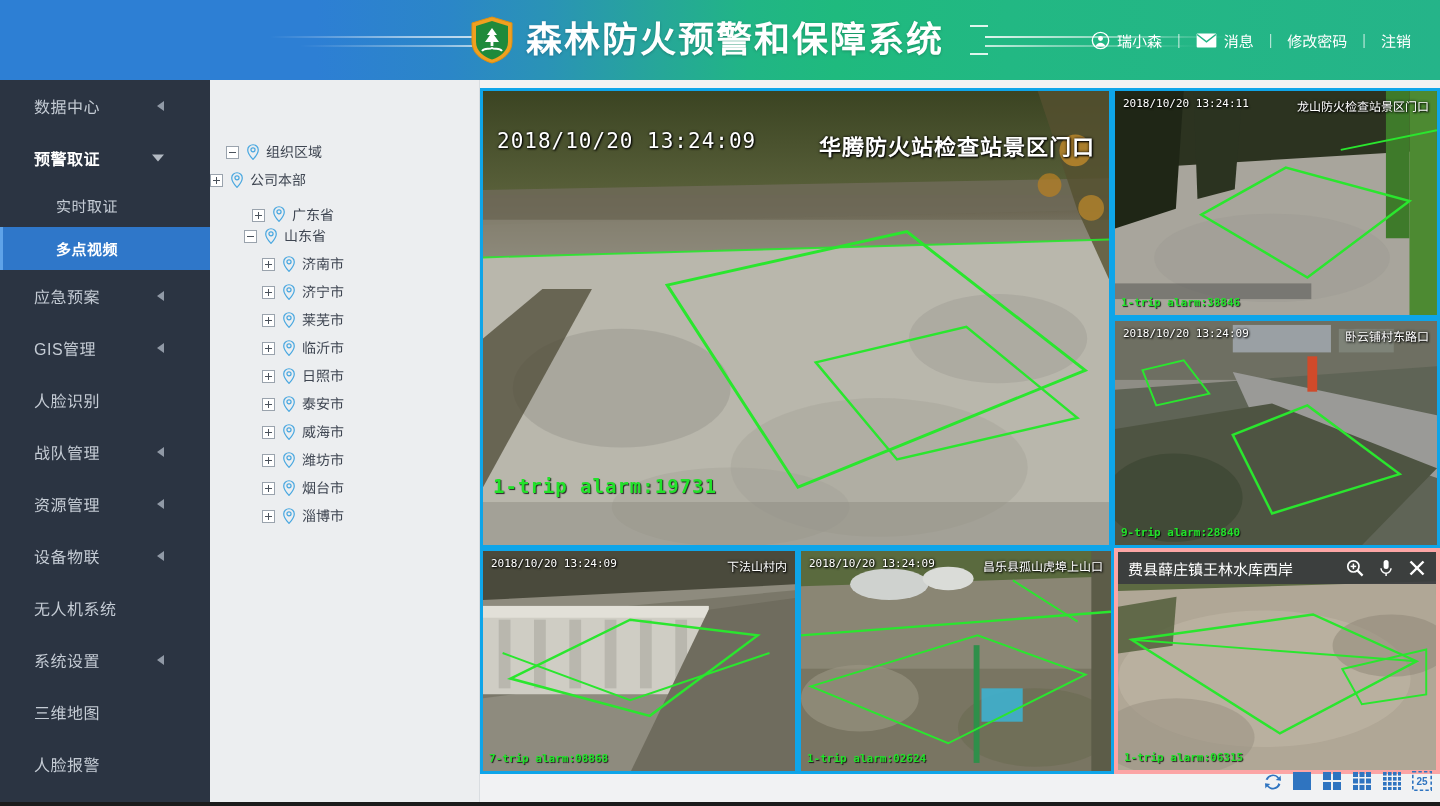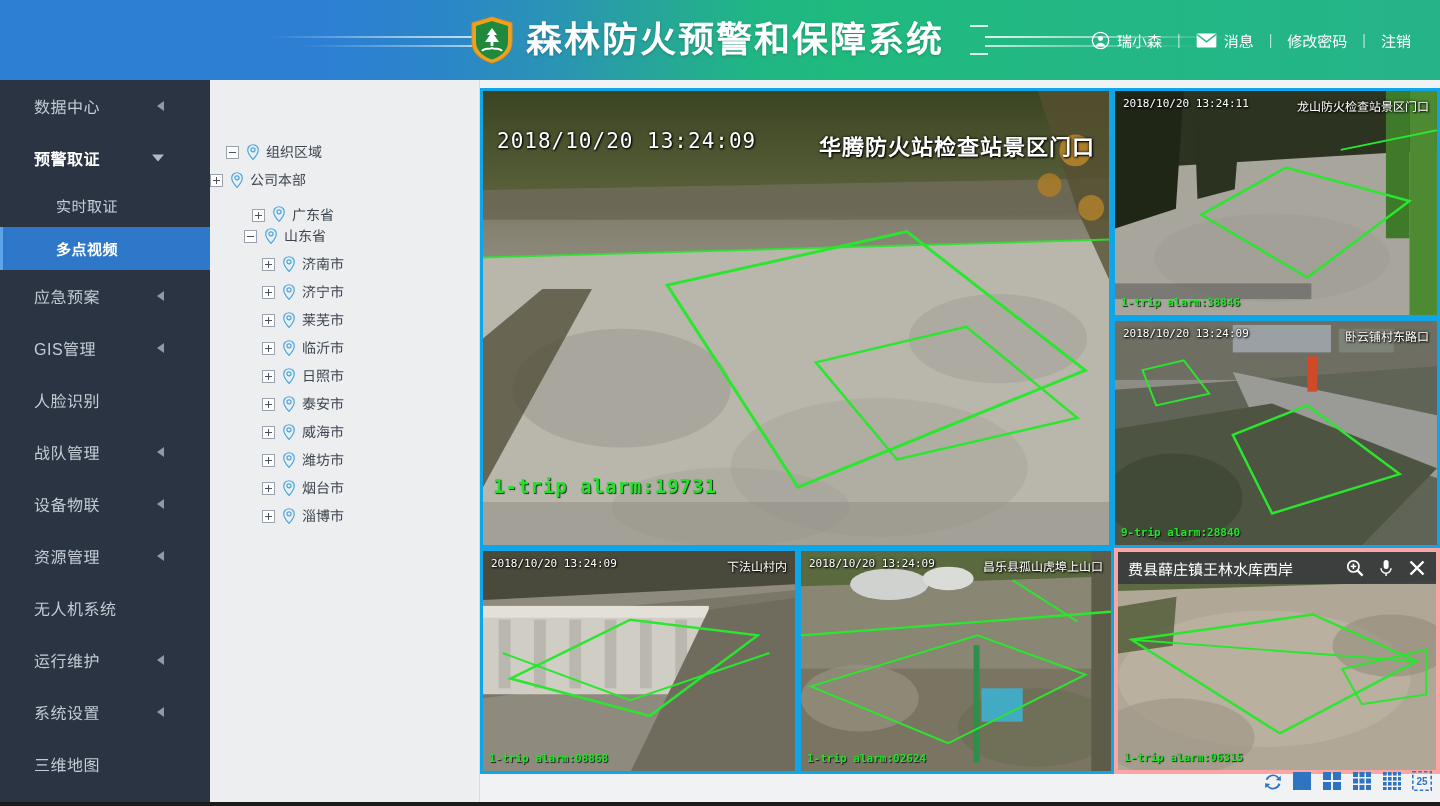--- a/index.html
+++ b/index.html
@@ -283,33 +283,29 @@
         <span class="mi-arrow arrow-left"></span>
       </div>
       <div class="menu-item">
         <span class="mi-label">人脸识别</span>
       </div>
       <div class="menu-item">
         <span class="mi-label">战队管理</span>
         <span class="mi-arrow arrow-left"></span>
       </div>
       <div class="menu-item">
+        <span class="mi-label">资源管理</span>
+        <span class="mi-arrow arrow-left"></span>
+      </div>
+      <div class="menu-item">
         <span class="mi-label">设备物联</span>
         <span class="mi-arrow arrow-left"></span>
       </div>
       <div class="menu-item">
-        <span class="mi-label">资源管理</span>
-        <span class="mi-arrow arrow-left"></span>
-      </div>
-      <div class="menu-item">
         <span class="mi-label">无人机系统</span>
-      </div>
-      <div class="menu-item">
-        <span class="mi-label">运行维护</span>
-        <span class="mi-arrow arrow-left"></span>
       </div>
       <div class="menu-item">
         <span class="mi-label">系统设置</span>
         <span class="mi-arrow arrow-left"></span>
       </div>
       <div class="menu-item">
         <span class="mi-label">三维地图</span>
       </div>
       <div class="menu-item">
         <span class="mi-label">人脸报警</span>
@@ -526,21 +522,21 @@
               <rect x="124" y="70" width="12" height="70"></rect>
             <rect x="160" y="70" width="12" height="70"></rect>
               <rect x="196" y="70" width="12" height="70"></rect>
           </g>
           <path d="M230 60 L318 48 L318 226 L150 226 Z" fill="#6f6c5e"></path>
           <polygon points="28,130 150,70 280,86 170,168" fill="none" stroke="#2ae62e" stroke-width="2.5"></polygon>
           <path d="M20 104 L150 152 L292 104" fill="none" stroke="#2ae62e" stroke-width="2"></path>
         </svg>
         <div class="osd-time">2018/10/20 13:24:09</div>
         <div class="osd-name">下法山村内</div>
-        <div class="osd-alarm">1-trip alarm:08868</div>
+        <div class="osd-alarm">7-trip alarm:08868</div>
       </div>
 
       <div class="vcell vcell-b2">
         <svg class="vscene" viewBox="0 0 316 226" preserveAspectRatio="none">
           <rect width="316" height="226" fill="#7b7a6a"></rect>
           <rect width="316" height="40" fill="#5a6a3e"></rect>
           <path d="M0 36 L316 26 L316 226 L0 226 Z" fill="#8a8674"></path>
           <ellipse cx="90" cy="34" rx="40" ry="16" fill="#cfd2cf"></ellipse>
           <ellipse cx="150" cy="28" rx="26" ry="12" fill="#dadcd8"></ellipse>
           <rect x="0" y="120" width="316" height="106" fill="#6e6a56" opacity=".6"></rect>

